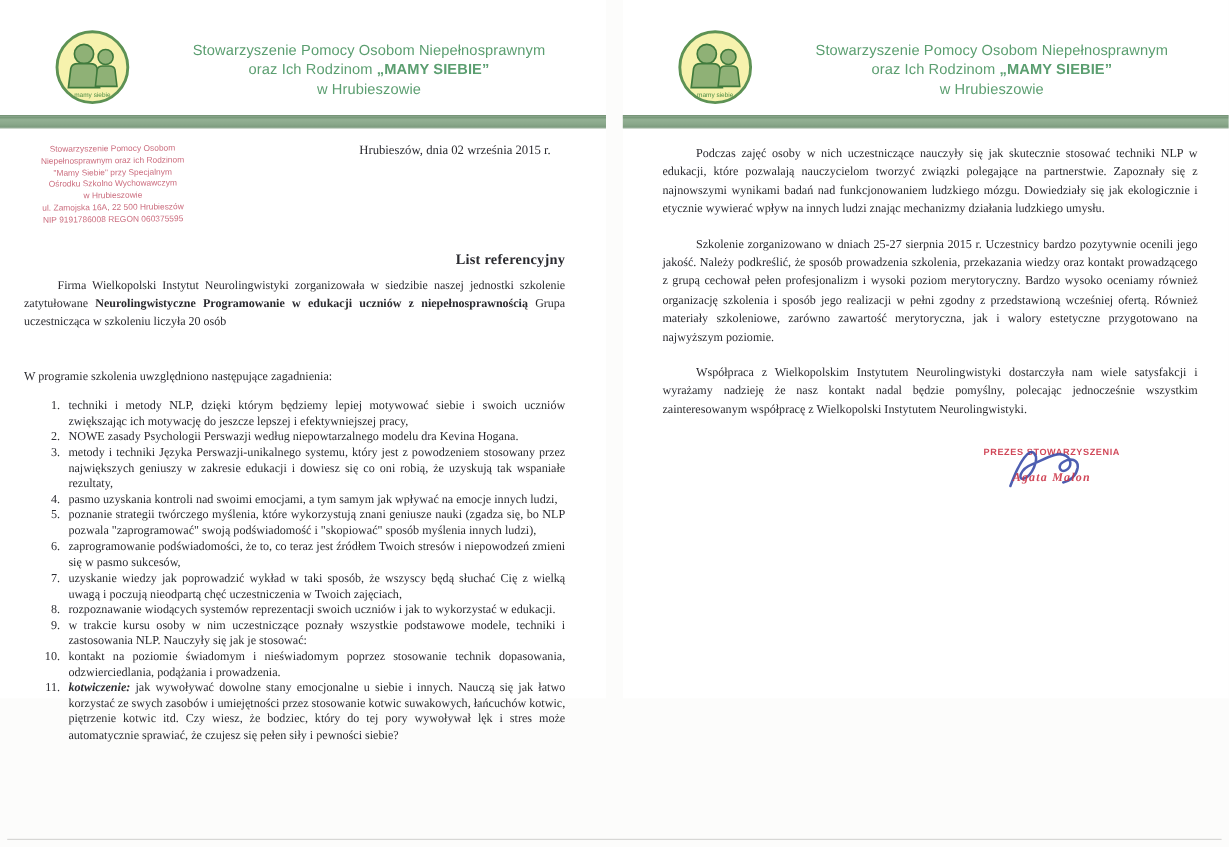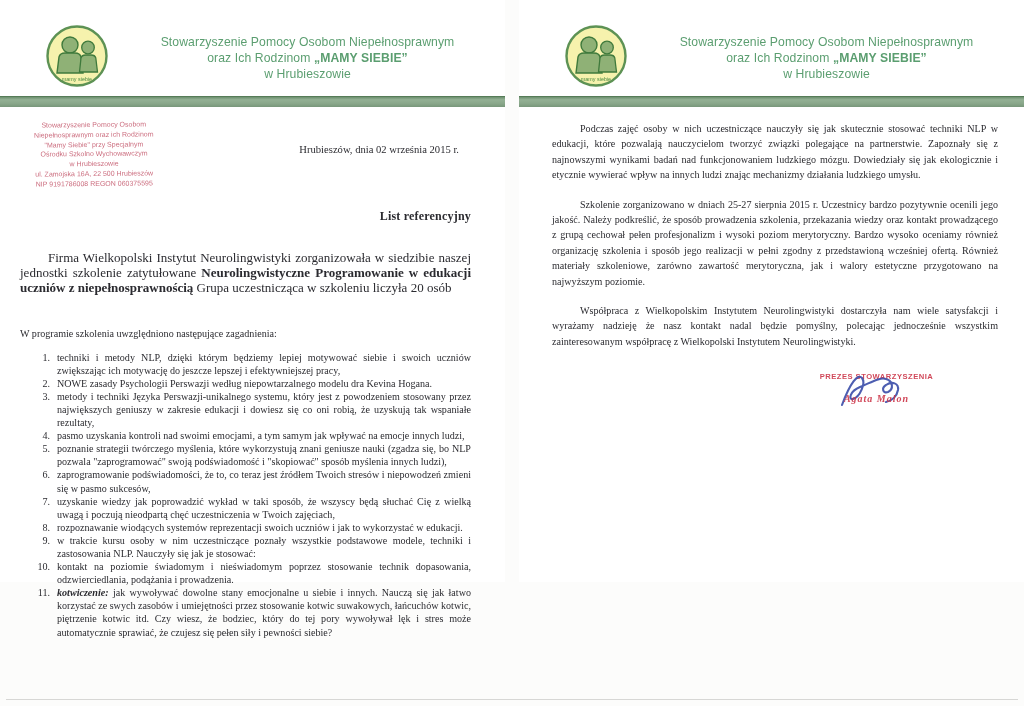--- a/index.html
+++ b/index.html
@@ -40,30 +40,30 @@
     padding:13px 46px 0 8px;
   }
   .stamp{
     width:172px;text-align:center;
     font-family:"Liberation Sans", sans-serif;
     font-size:7px;line-height:1.4;
     color:#c4586c;opacity:.88;
     transform:rotate(-.6deg);
   }
   .date-line{
-    margin-top:24px;font-size:10.6px;white-space:nowrap;
+    font-size:10.6px;white-space:nowrap;
   }
   .content{padding:0 34px 0 20px;}
   .doc-title{
     text-align:right;margin-top:20px;
     font-size:12px;font-weight:bold;letter-spacing:.2px;
   }
   .para{
-    margin-top:26px;text-align:justify;
-    font-size:13px;line-height:15px;
+    margin-top:7px;text-align:justify;
+    font-size:10px;line-height:15px;
     text-indent:28px;
   }
   .heading-line{
     margin-top:32px;font-size:10.1px;line-height:13px;text-indent:0;
   }
   .num-list{margin-top:11px;}
   .list-item{display:flex;font-size:10.1px;line-height:13.1px;}
   .li-num{flex:none;width:30px;text-align:right;padding-right:7px;}
   .li-text{flex:1;text-align:justify;}
   .li-text em{font-style:italic;font-weight:bold;}

